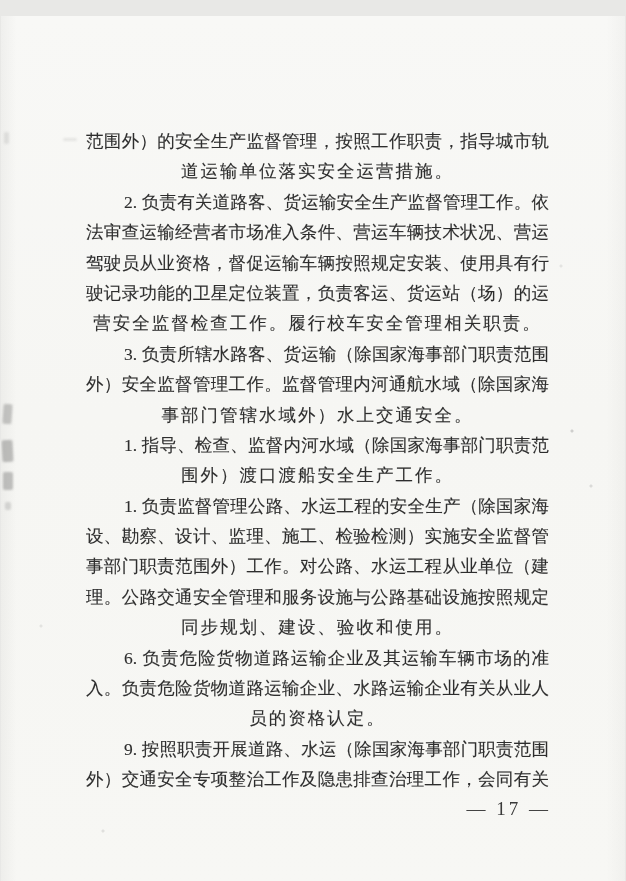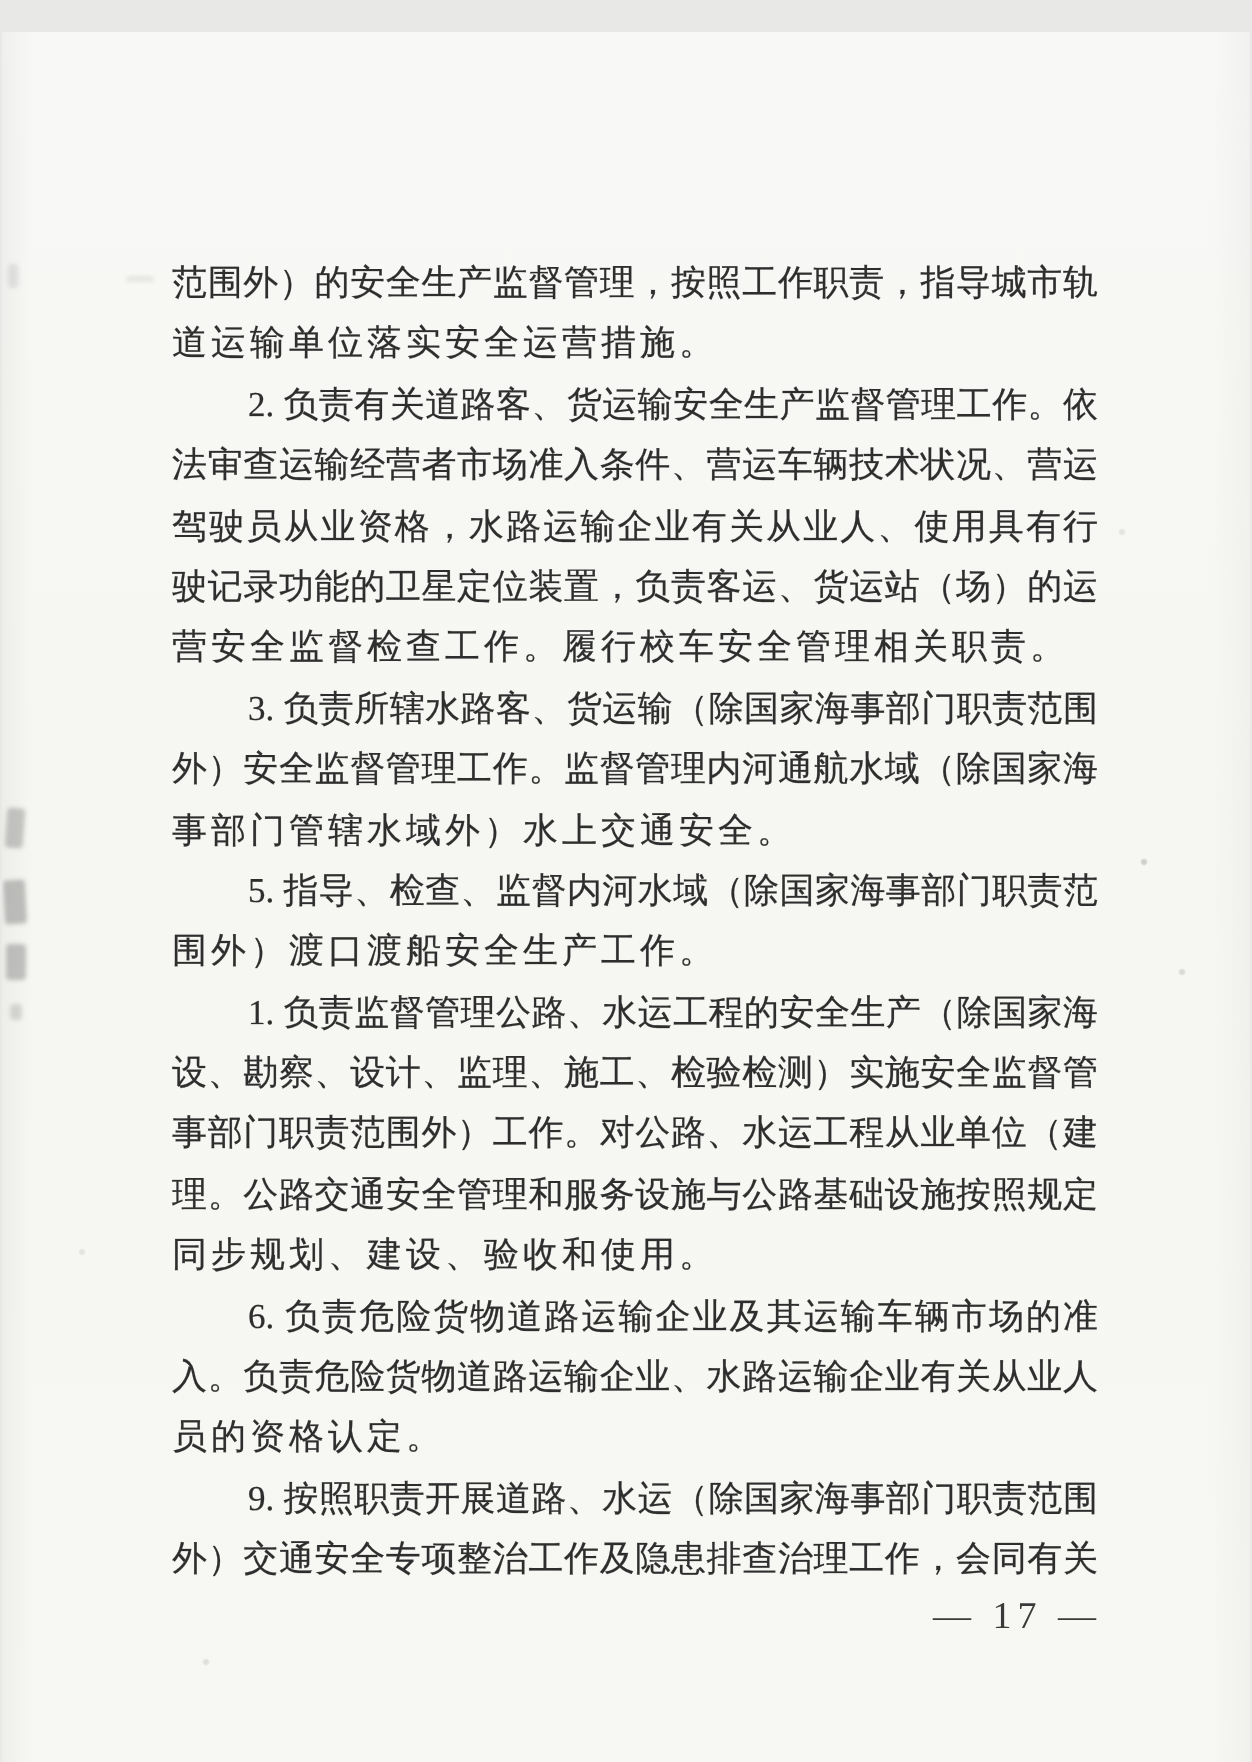--- a/index.html
+++ b/index.html
@@ -24,21 +24,21 @@
     top: 110px;
     width: 463px;
     color: #2e2e2e;
   }
   .line {
     font-size: 17.5px;
     line-height: 30.4px;
     height: 30.4px;
     letter-spacing: 2px;
     white-space: nowrap;
-    text-align: left;
+    text-align: center;
     -webkit-text-stroke: 0.2px rgba(46,46,46,0.55);
   }
   .line.justify {
     white-space: normal;
     text-align: justify;
     text-align-last: justify;
     text-justify: inter-character;
     letter-spacing: 0;
   }
   .line.indent {
@@ -93,27 +93,27 @@
   <span class="smudge s3"></span>
   <span class="smudge s4"></span>
   <span class="smudge s5"></span>
   <span class="smudge s6"></span>
 
   <div class="text-block">
       <div class="line justify">范围外）的安全生产监督管理，按照工作职责，指导城市轨</div>
       <div class="line">道运输单位落实安全运营措施。</div>
       <div class="line indent justify">2. 负责有关道路客、货运输安全生产监督管理工作。依</div>
       <div class="line justify">法审查运输经营者市场准入条件、营运车辆技术状况、营运</div>
-      <div class="line justify">驾驶员从业资格，水路运输企业有关从业人、使用具有行</div>
+      <div class="line justify">驾驶员从业资格，督促运输车辆按照规定安装、使用具有行</div>
       <div class="line justify">驶记录功能的卫星定位装置，负责客运、货运站（场）的运</div>
       <div class="line">营安全监督检查工作。履行校车安全管理相关职责。</div>
       <div class="line indent justify">3. 负责所辖水路客、货运输（除国家海事部门职责范围</div>
       <div class="line justify">外）安全监督管理工作。监督管理内河通航水域（除国家海</div>
       <div class="line">事部门管辖水域外）水上交通安全。</div>
-      <div class="line indent justify">5. 指导、检查、监督内河水域（除国家海事部门职责范</div>
+      <div class="line indent justify">1. 指导、检查、监督内河水域（除国家海事部门职责范</div>
       <div class="line">围外）渡口渡船安全生产工作。</div>
       <div class="line indent justify">1. 负责监督管理公路、水运工程的安全生产（除国家海</div>
       <div class="line justify">设、勘察、设计、监理、施工、检验检测）实施安全监督管</div>
       <div class="line justify">事部门职责范围外）工作。对公路、水运工程从业单位（建</div>
       <div class="line justify">理。公路交通安全管理和服务设施与公路基础设施按照规定</div>
       <div class="line">同步规划、建设、验收和使用。</div>
       <div class="line indent justify">6. 负责危险货物道路运输企业及其运输车辆市场的准</div>
       <div class="line justify">入。负责危险货物道路运输企业、水路运输企业有关从业人</div>
       <div class="line">员的资格认定。</div>
       <div class="line indent justify">9. 按照职责开展道路、水运（除国家海事部门职责范围</div>

